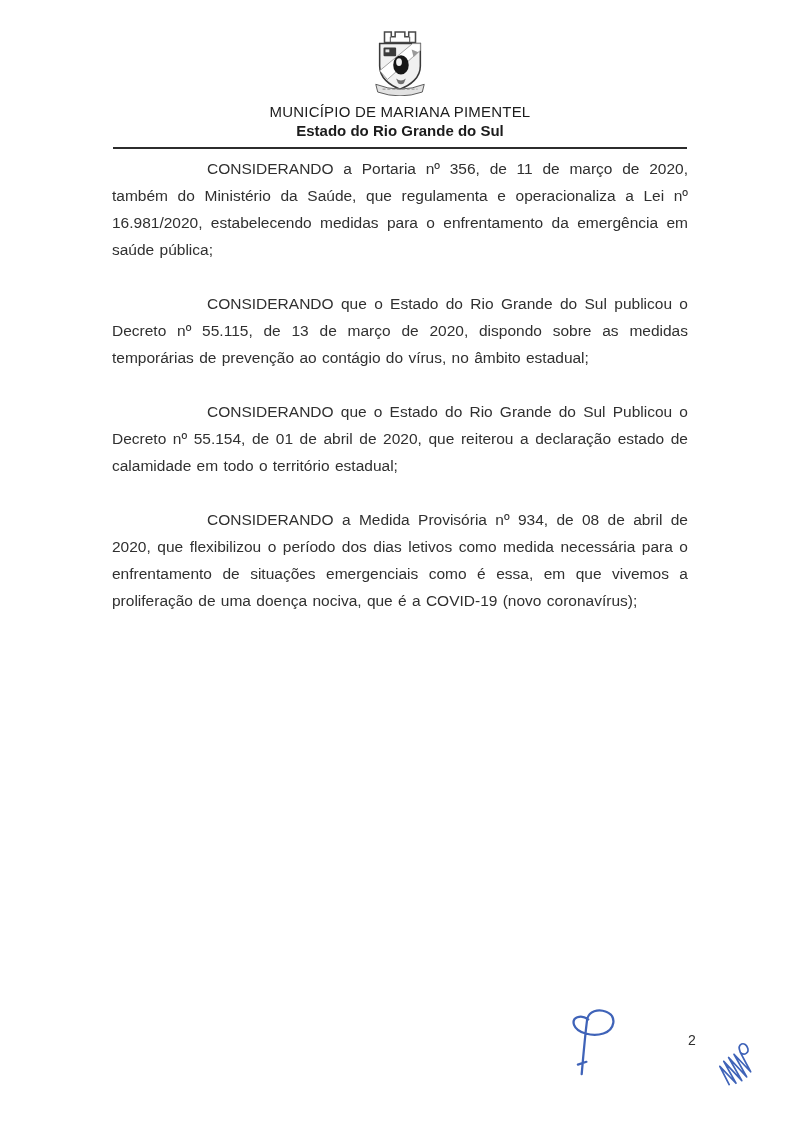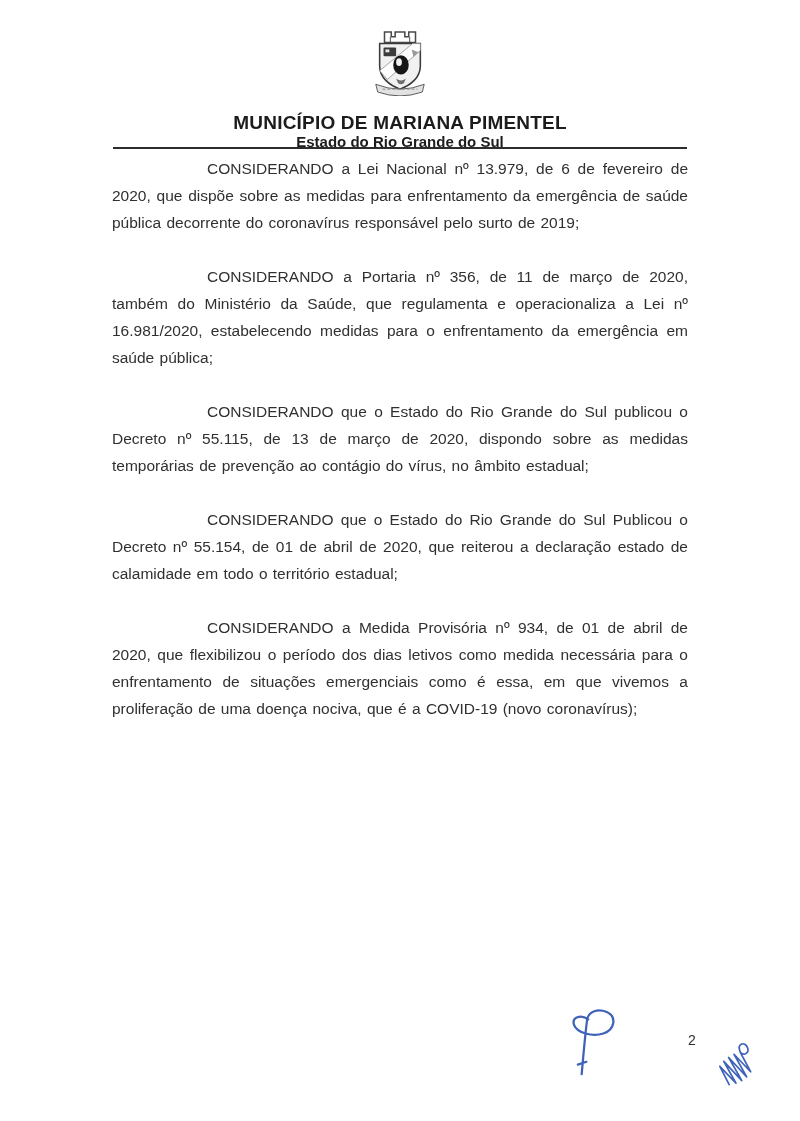--- a/index.html
+++ b/index.html
@@ -15,25 +15,25 @@
   }
   .header {
     position: absolute;
     top: 28px;
     left: 0;
     width: 100%;
     text-align: center;
   }
   .crest { display: inline-block; }
   .header-muni {
-    font-weight: bold;
-    font-size: 19px;
+    font-weight: normal;
+    font-size: 15px;
     letter-spacing: 0.2px;
     color: #1c1c1c;
-    margin-top: 13px;
+    margin-top: 2px;
     line-height: 19px;
   }
   .header-state {
     font-weight: bold;
     font-size: 15px;
     color: #1c1c1c;
     line-height: 19px;
     text-align: center;
   }
   .divider {
@@ -100,25 +100,24 @@
         <line x1="14" y1="63" x2="50" y2="63" stroke="#8a8a8a" stroke-width="1" stroke-dasharray="3 2"></line>
       </svg>
     </span>
     <div class="header-muni">MUNICÍPIO DE MARIANA PIMENTEL</div>
     <div class="header-state">Estado do Rio Grande do Sul</div>
   </div>
 
   <div class="divider"></div>
 
   <div class="bodytext">
-    <p class="para">CONSIDERANDO a Lei Nacional nº 13.979, de 6 de fevereiro de 2020, que dispõe sobre as medidas para enfrentamento da emergência de saúde pública decorrente do coronavírus responsável pelo surto de 2019;</p>
     <p class="para">CONSIDERANDO a Portaria nº 356, de 11 de março de 2020, também do Ministério da Saúde, que regulamenta e operacionaliza a Lei nº 16.981/2020, estabelecendo medidas para o enfrentamento da emergência em saúde pública;</p>
     <p class="para">CONSIDERANDO que o Estado do Rio Grande do Sul publicou o Decreto nº 55.115, de 13 de março de 2020, dispondo sobre as medidas temporárias de prevenção ao contágio do vírus, no âmbito estadual;</p>
     <p class="para">CONSIDERANDO que o Estado do Rio Grande do Sul Publicou o Decreto nº 55.154, de 01 de abril de 2020, que reiterou a declaração estado de calamidade em todo o território estadual;</p>
-    <p class="para">CONSIDERANDO a Medida Provisória nº 934, de 01 de abril de 2020, que flexibilizou o período dos dias letivos como medida necessária para o enfrentamento de situações emergenciais como é essa, em que vivemos a proliferação de uma doença nociva, que é a COVID-19 (novo coronavírus);</p>
+    <p class="para">CONSIDERANDO a Medida Provisória nº 934, de 08 de abril de 2020, que flexibilizou o período dos dias letivos como medida necessária para o enfrentamento de situações emergenciais como é essa, em que vivemos a proliferação de uma doença nociva, que é a COVID-19 (novo coronavírus);</p>
   </div>
 
   <div class="sig" style="left:560px; top:1004px;">
     <span>
       <svg width="66" height="76" viewBox="0 0 70 80" xmlns="http://www.w3.org/2000/svg">
         <path d="M30 16 C 22 10 12 14 15 22 C 18 30 34 35 46 31 C 58 27 61 13 49 8 C 40 4 31 8 29 15 C 27 28 25 52 23 74 M 19 64 l 9 -3" fill="none" stroke="#3f63b8" stroke-width="2.4" stroke-linecap="round" stroke-linejoin="round"></path>
       </svg>
     </span>
   </div>
 

